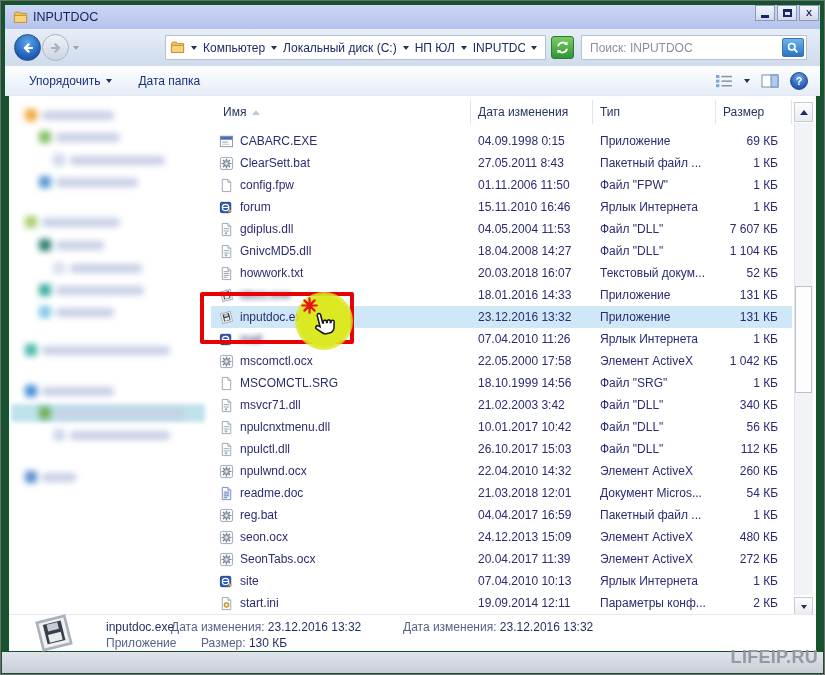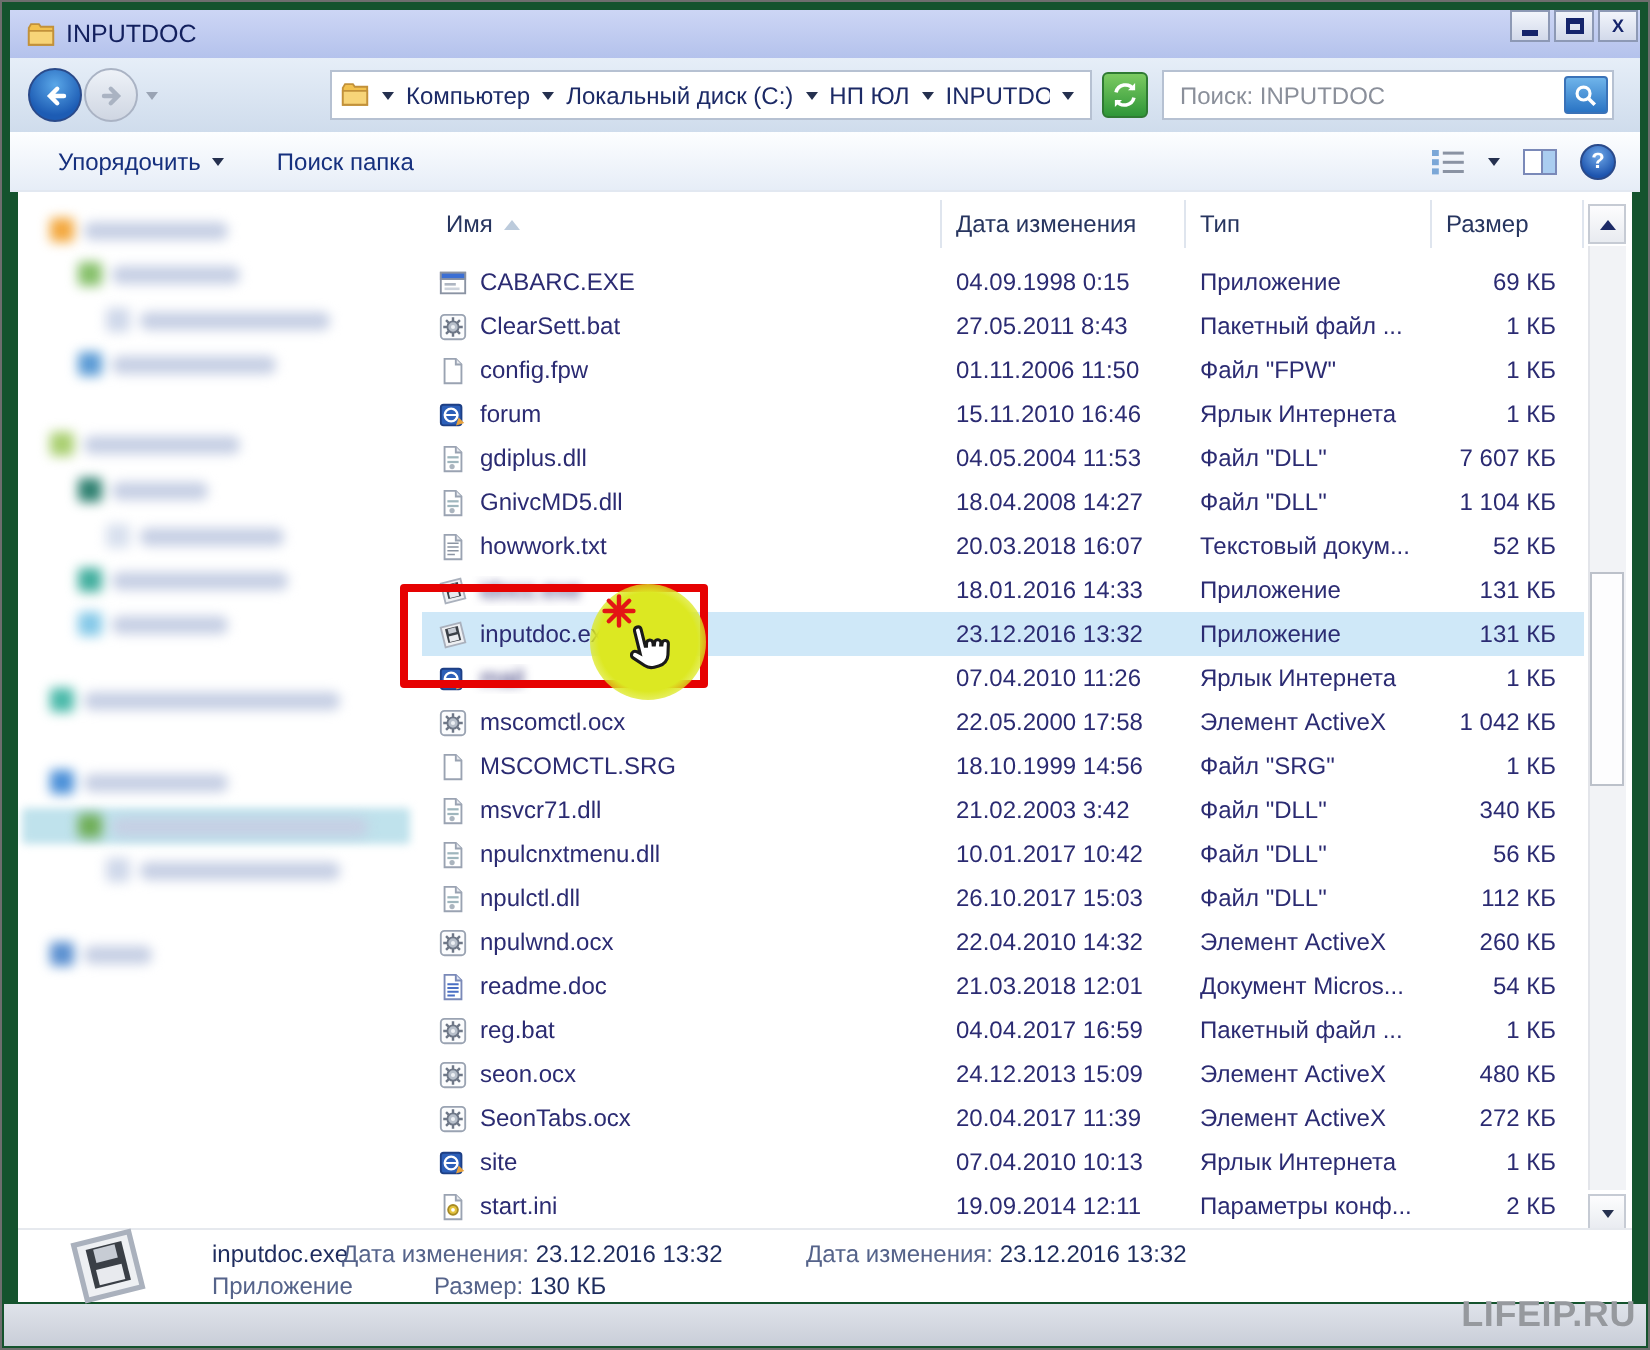--- a/index.html
+++ b/index.html
@@ -79,21 +79,21 @@
   .tri-up{width:0;height:0;border-left:4px solid transparent;border-right:4px solid transparent;border-bottom:5px solid #1c2a66;}
   
   .details{position:absolute;left:0;right:0;bottom:0;height:37px;background:#fff;border-top:1px solid #e6e9ee;}
   .details .dlabel{color:#55638a;margin-top:12px;}
   .details .dval{color:#1e2c5e;}
   .bigicon{position:absolute;left:24px;top:-3px;width:42px;height:42px;}
   .d-name{position:absolute;left:97px;top:5px;color:#1e2c5e;}
   .d-mod{position:absolute;left:162px;top:5px;}
   .d-crea{position:absolute;left:394px;top:5px;}
   .d-type{position:absolute;left:97px;top:21px;color:#55638a;}
-  .d-size{position:absolute;left:208px;top:21px;}
+  .d-size{position:absolute;left:192px;top:21px;}
   
   .anno-rect{position:absolute;left:199px;top:291px;width:154px;height:52px;border:4px solid #e60202;border-radius:2px;z-index:40;}
   .anno-circle{position:absolute;left:294px;top:291px;width:58px;height:58px;border-radius:50%;
                background:radial-gradient(circle,#dce822 60%,rgba(220,232,34,.55) 78%,rgba(220,232,34,0) 100%);z-index:41;}
   .anno-cursor{position:absolute;left:300px;top:296px;width:50px;height:56px;z-index:42;}
   
   .bottomstrip{position:absolute;left:1px;right:1px;bottom:1px;height:21px;background:linear-gradient(#dfe3ea,#c9ced8);}
   .watermark{position:absolute;right:6px;bottom:6px;font-size:18px;font-weight:bold;color:#96999e;letter-spacing:.3px;z-index:45;}
 </style>
 </head>
@@ -171,21 +171,21 @@
       </div>
     </div>
   </div>
 
   <div class="toolbar">
     <div class="tb-item">
       <span>Упорядочить</span>
       <span class="tri small"></span>
     </div>
     <div class="tb-item" style="margin-left:6px;">
-      <span>Поиск папка</span>
+      <span>Дата папка</span>
     </div>
     <div class="tb-right">
       <svg width="18" height="14" viewBox="0 0 18 14">
           <rect x="1" y="1" width="3.4" height="3" fill="#7ba7d7"></rect>
           <rect x="1" y="5.6" width="3.4" height="3" fill="#7ba7d7"></rect>
           <rect x="1" y="10.2" width="3.4" height="3" fill="#7ba7d7"></rect>
           <rect x="6.4" y="1.8" width="10.5" height="1.5" fill="#8a93a3"></rect>
           <rect x="6.4" y="6.4" width="10.5" height="1.5" fill="#8a93a3"></rect>
           <rect x="6.4" y="11" width="10.5" height="1.5" fill="#8a93a3"></rect>
         </svg>

